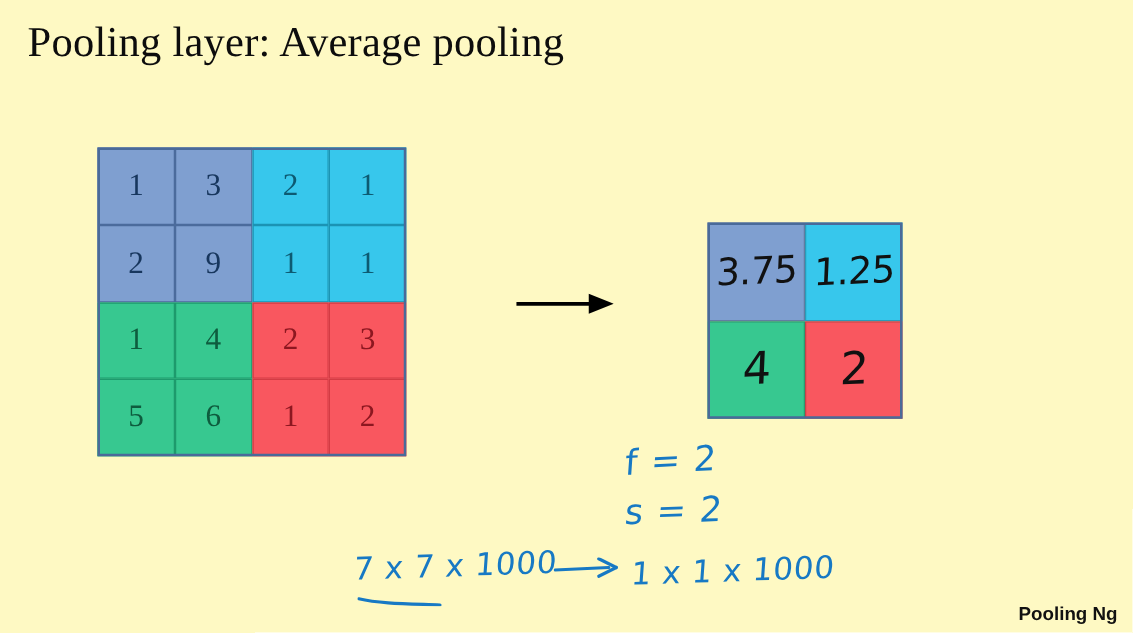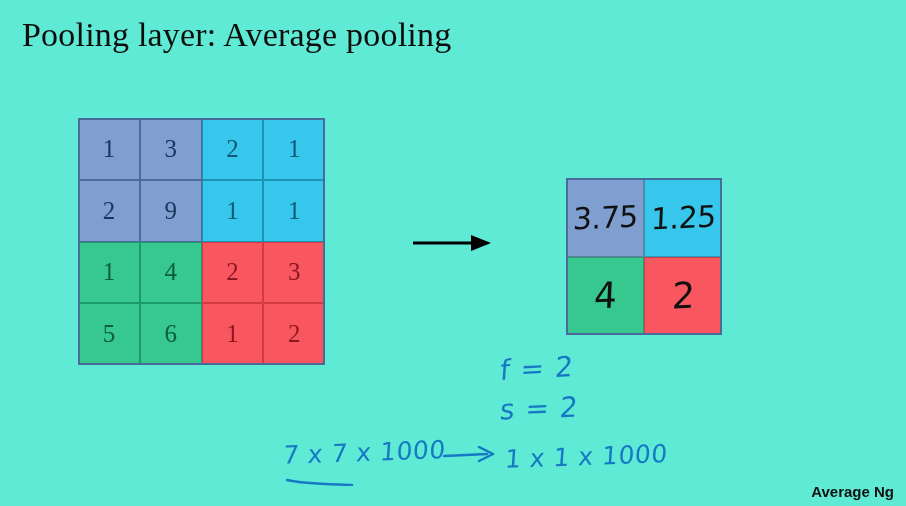--- a/index.html
+++ b/index.html
@@ -7,21 +7,21 @@
     padding: 0;
     background: #ffffff;
   }
   body {
     font-family: "Liberation Sans", sans-serif;
   }
   #slide {
     position: relative;
     width: 906px;
     height: 506px;
-    background: #5eead4;
+    background: #fef9c3;
     overflow: hidden;
   }
 
   
   .slide-title {
     position: absolute;
     left: 22px;
     top: 14px;
     font-family: "Liberation Serif", "DejaVu Serif", serif;
     font-size: 34px;
@@ -237,15 +237,15 @@
   <div class="ink-arrow">
     <svg width="56" height="18" viewBox="0 0 56 18">
       <line x1="1" y1="10" x2="44" y2="8" stroke="#1779c4" stroke-width="2.5" stroke-linecap="round"></line>
       <line x1="36" y1="1" x2="50" y2="8" stroke="#1779c4" stroke-width="2.5" stroke-linecap="round"></line>
       <line x1="36" y1="15" x2="50" y2="8" stroke="#1779c4" stroke-width="2.5" stroke-linecap="round"></line>
     </svg>
   </div>
 
   <div class="ink ink-out">1 x 1 x 1000</div>
 
-  <div class="author">Average Ng</div>
+  <div class="author">Pooling Ng</div>
 
 </div>
 
 </body></html>

